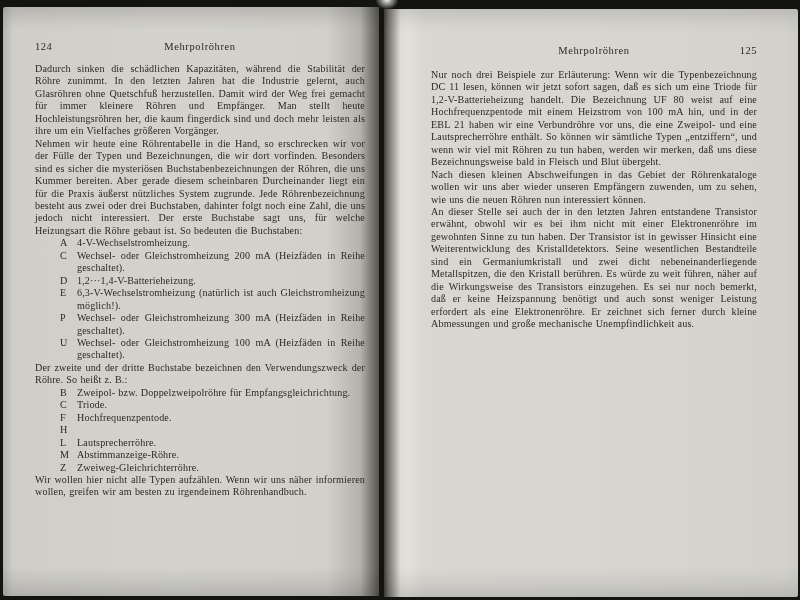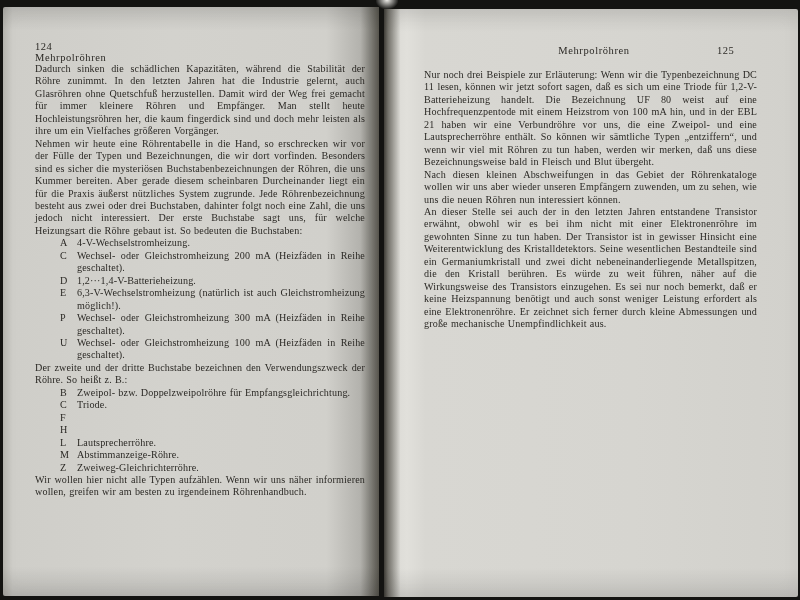--- a/index.html
+++ b/index.html
@@ -45,52 +45,51 @@
   .page-head {
     position: absolute;
     display: flex;
     align-items: baseline;
     font-size: 10.5px;
   }
   .page-left .page-head {
     left: 32px;
     right: 14px;
     top: 34px;
-    flex-direction: column;
   }
   .page-right .page-head {
     left: 47px;
     right: 41px;
     top: 36px;
   }
   .pagenum {
     width: 40px;
     flex: 0 0 auto;
     letter-spacing: 0.5px;
   }
-  .pagenum.num-right { text-align: left; }
+  .pagenum.num-right { text-align: right; }
   .running-head {
     flex: 1 1 auto;
     text-align: center;
     letter-spacing: 0.6px;
   }
   .page-body {
     position: absolute;
     font-size: 10.1px;
     line-height: 12.45px;
     letter-spacing: 0.15px;
     word-spacing: 0.5px;
   }
   .page-left .page-body {
     left: 32px;
     right: 14px;
     top: 56px;
   }
   .page-right .page-body {
-    left: 40px;
+    left: 47px;
     right: 41px;
     top: 60px;
   }
   .page-body p {
     margin: 0;
     text-align: justify;
   }
   .letter-list { margin: 0; }
   .li {
     display: flex;
@@ -169,20 +168,21 @@
         <div class="li">
           <span class="letter">B</span>
           <span class="desc">Zweipol- bzw. Doppelzweipolröhre für Empfangsgleichrichtung.</span>
         </div>
         <div class="li">
           <span class="letter">C</span>
           <span class="desc">Triode.</span>
         </div>
         <div class="li">
           <span class="letter">F</span>
+          <span class="desc">Hochfrequenzpentode.</span>
         </div>
         <div class="li">
           <span class="letter">H</span>
         </div>
         <div class="li">
           <span class="letter">L</span>
           <span class="desc">Lautsprecherröhre.</span>
         </div>
         <div class="li">
           <span class="letter">M</span>

